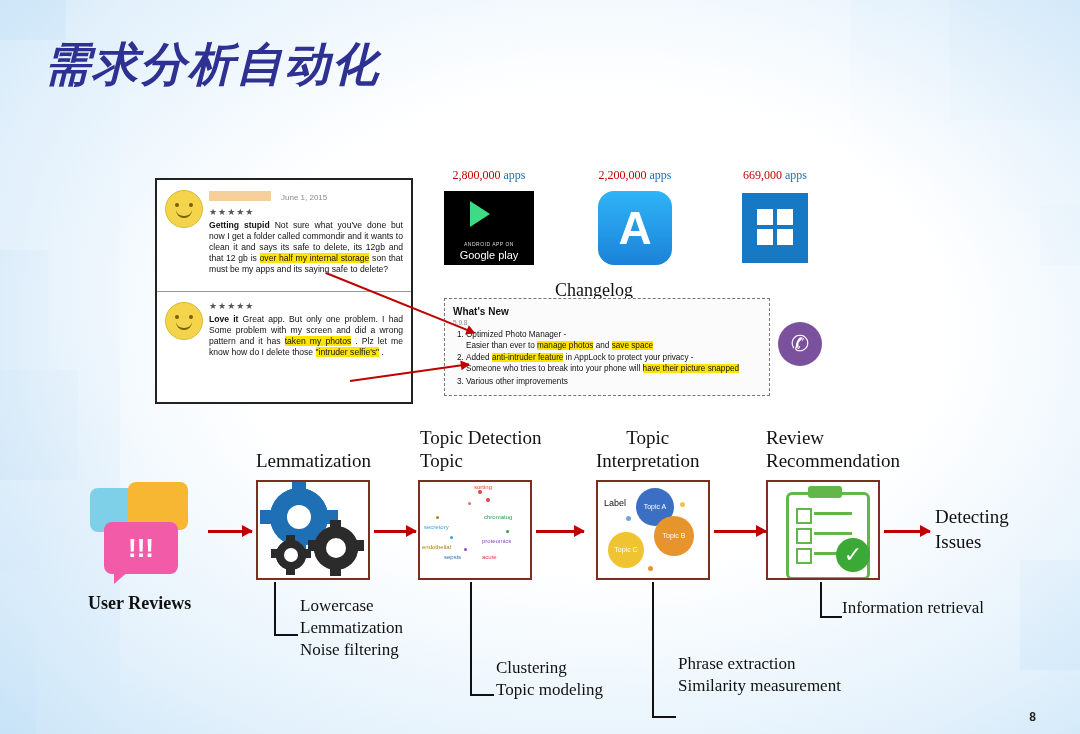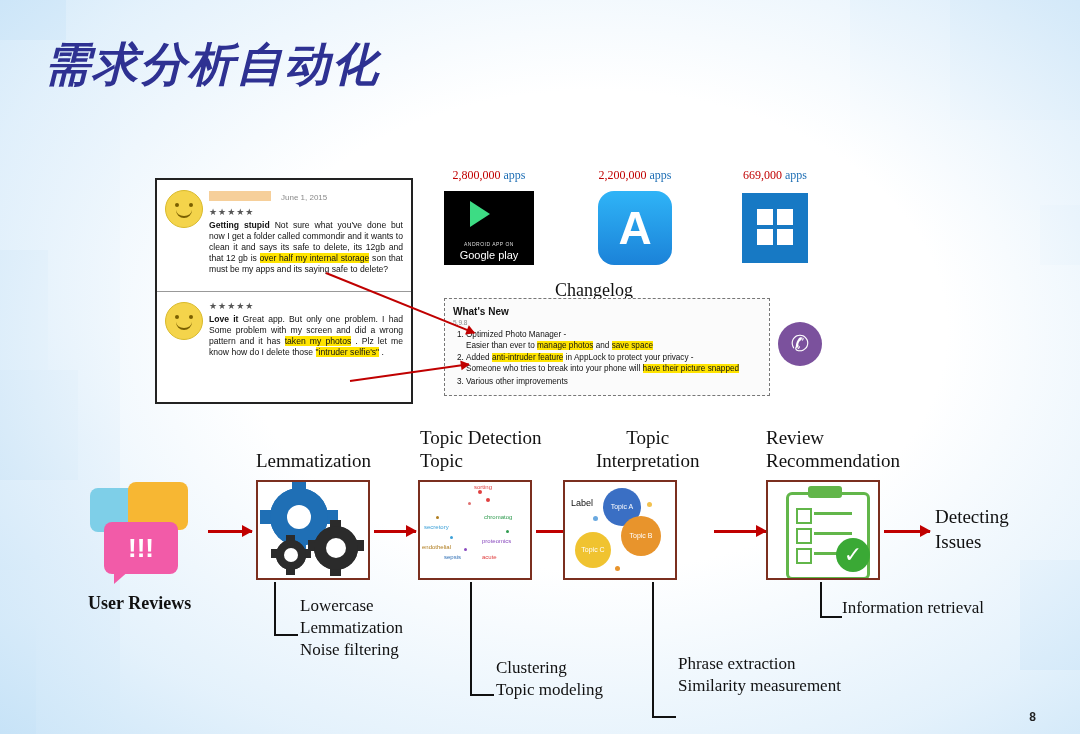--- a/index.html
+++ b/index.html
@@ -348,21 +348,21 @@
   <div class="dot" style="left:86px;top:48px;width:3px;height:3px;background:#2f9b4f;"></div>
   <div class="dot" style="left:16px;top:34px;width:3px;height:3px;background:#b07d1f;"></div>
 </div>
 
 <div class="arrow" style="left:536px; top:530px; width:48px;"></div>
 
 <div class="stage-title" style="left:596px; top:427px;text-align:center;">
   <span>Topic</span><br>
   <span>Interpretation</span>
 </div>
-<div class="stage-box" style="left:563px; top:480px;">
+<div class="stage-box" style="left:596px; top:480px;">
   <div class="tlabel" style="left:6px;top:16px;font-size:9px;color:#111;">Label</div>
   <div style="position:absolute;left:38px;top:6px;width:38px;height:38px;border-radius:50%;background:#3a6fc4;color:#fff;display:flex;align-items:center;justify-content:center;font-family:'Liberation Sans',sans-serif;font-size:7px;text-align:center;line-height:1.1;">
     <span>Topic A</span>
   </div>
   <div style="position:absolute;left:56px;top:34px;width:40px;height:40px;border-radius:50%;background:#e8942c;color:#fff;display:flex;align-items:center;justify-content:center;font-family:'Liberation Sans',sans-serif;font-size:7px;text-align:center;line-height:1.1;">
     <span>Topic B</span>
   </div>
   <div style="position:absolute;left:10px;top:50px;width:36px;height:36px;border-radius:50%;background:#f0c330;color:#fff;display:flex;align-items:center;justify-content:center;font-family:'Liberation Sans',sans-serif;font-size:7px;text-align:center;line-height:1.1;">
     <span>Topic C</span>
   </div>

